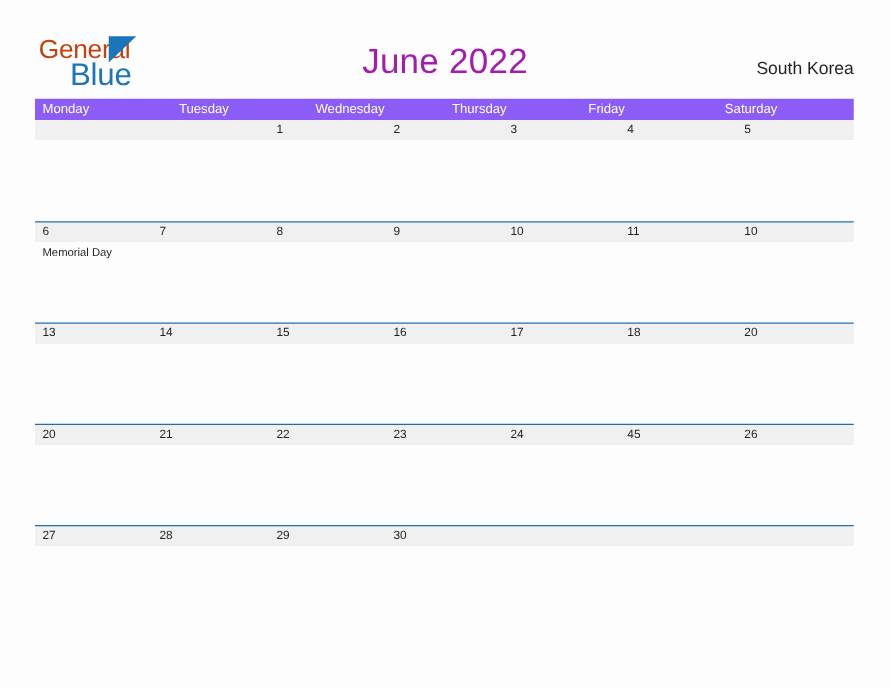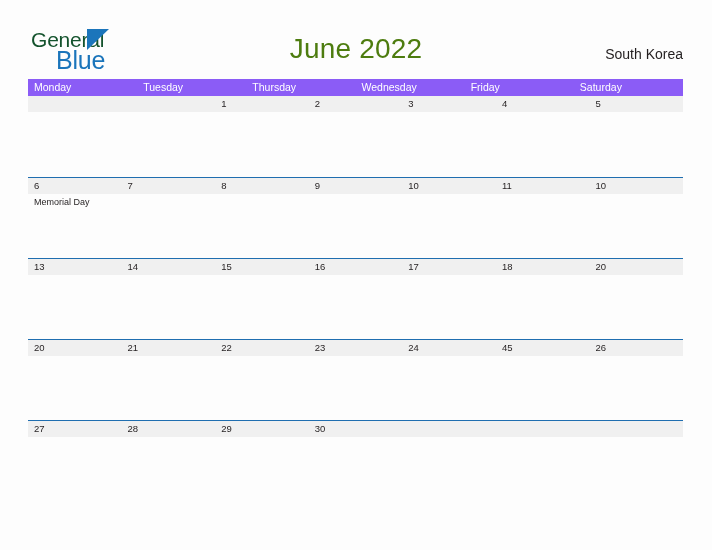--- a/index.html
+++ b/index.html
@@ -36,21 +36,21 @@
     top: 28px;
     width: 110px;
     height: 46px;
   }
   .logo-general {
     position: absolute;
     left: 0;
     top: 0;
     font-size: 21px;
     line-height: 24px;
-    color: #14532d;
+    color: #c2410c;
     letter-spacing: -0.2px;
     white-space: nowrap;
   }
   .logo-blue {
     position: absolute;
     left: 25px;
     top: 20px;
     font-size: 25px;
     line-height: 24px;
     color: #1b75bb;
@@ -68,21 +68,21 @@
   }
 
   .title {
     position: absolute;
     left: 0;
     top: 31px;
     width: 712px;
     text-align: center;
     font-size: 28px;
     line-height: 36px;
-    color: #4d7c0f;
+    color: #a21caf;
     letter-spacing: 0.2px;
   }
 
   .country {
     position: absolute;
     right: 29px;
     top: 45px;
     font-size: 14px;
     line-height: 18px;
     color: #231f20;
@@ -170,22 +170,22 @@
     <div class="title">June 2022</div>
 
     <div class="country">South Korea</div>
 
   </div>
 
   <div class="calendar">
     <div class="weekday-row">
         <div class="weekday-cell">Monday</div>
         <div class="weekday-cell">Tuesday</div>
+        <div class="weekday-cell">Wednesday</div>
         <div class="weekday-cell">Thursday</div>
-        <div class="weekday-cell">Wednesday</div>
         <div class="weekday-cell">Friday</div>
         <div class="weekday-cell">Saturday</div>
       </div>
     <div>
         <div class="week-row first">
           <div class="day-cell">
             <span class="day-number"></span>
           </div>
           <div class="day-cell">
             <span class="day-number"></span>

